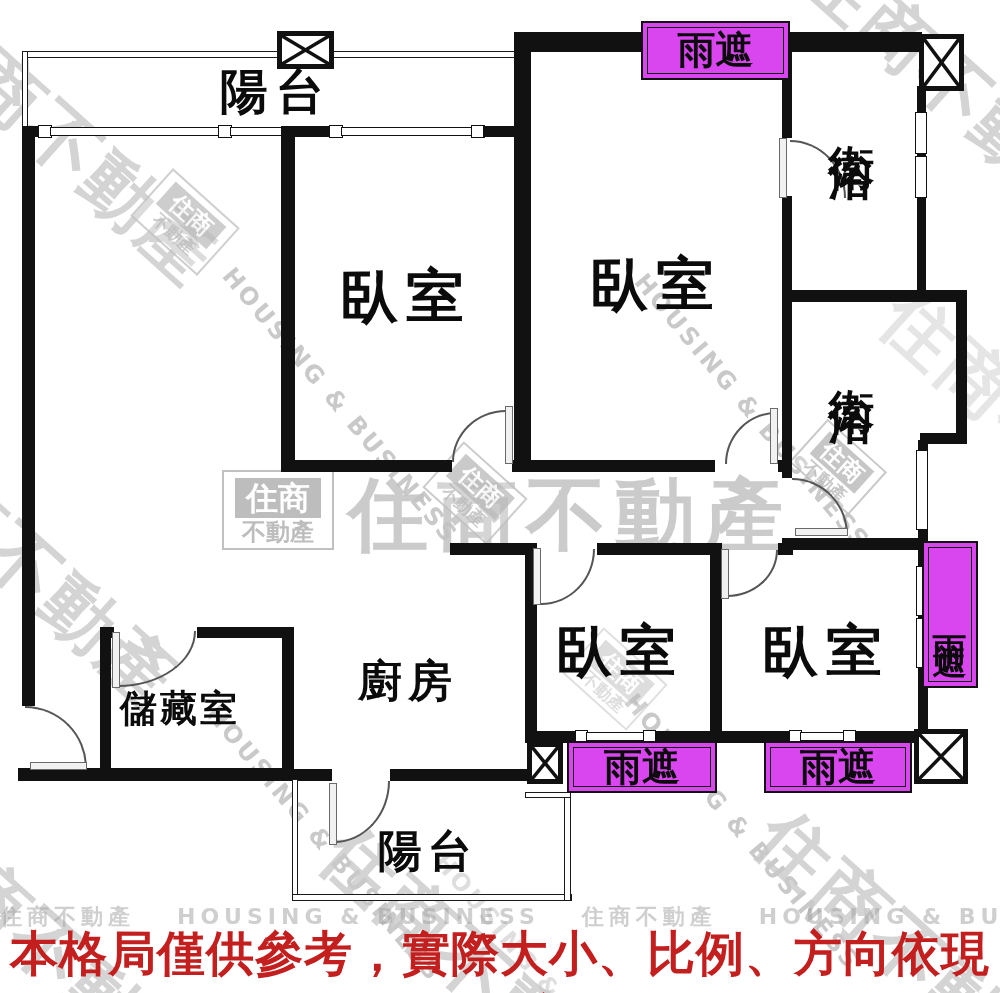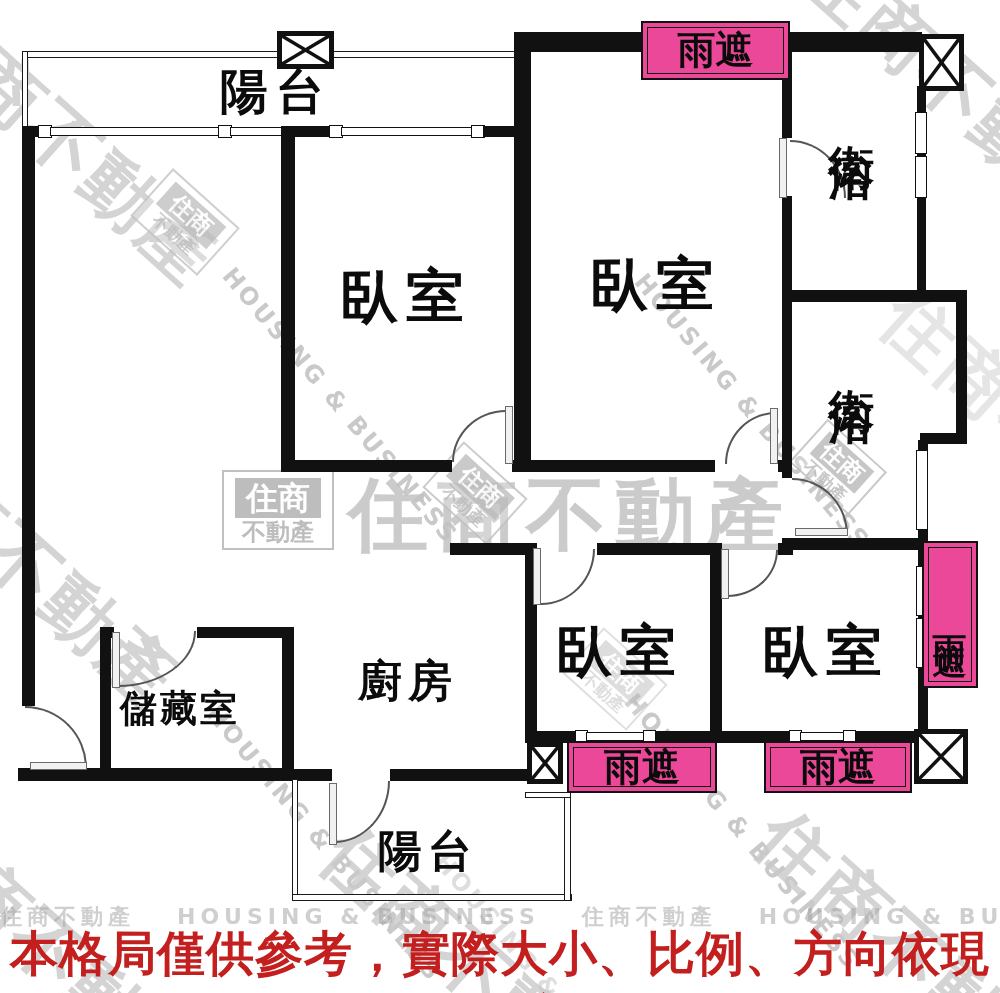--- a/index.html
+++ b/index.html
@@ -14,21 +14,21 @@
   
   .arc{position:absolute;z-index:2;box-sizing:border-box;}
   .arc-tr{border-top:2px solid #555;border-right:2px solid #555;border-top-right-radius:100% 100%;}
   .arc-tl{border-top:2px solid #555;border-left:2px solid #555;border-top-left-radius:100% 100%;}
   .arc-br{border-bottom:2px solid #555;border-right:2px solid #555;border-bottom-right-radius:100% 100%;}
   .panel{position:absolute;background:#f1f1f1;border:1px solid #6a6a6a;box-sizing:border-box;z-index:2;}
   
   .xbox{position:absolute;background:#fff;border:5px solid #111;box-sizing:border-box;z-index:3;}
   .xbox svg{position:absolute;left:0;top:0;width:100%;height:100%;}
   
-  .shield{position:absolute;background:#ec4899;border:2px solid #111;box-sizing:border-box;z-index:3;
+  .shield{position:absolute;background:#d946ef;border:2px solid #111;box-sizing:border-box;z-index:3;
           display:flex;align-items:center;justify-content:center;}
   .shield::after{content:'';position:absolute;left:4px;top:4px;right:4px;bottom:4px;border:1.5px solid #111;}
   .shield .slbl{position:relative;font-weight:700;color:#0b0b0b;z-index:1;}
   
   .lbl{position:absolute;font-weight:700;color:#0b0b0b;white-space:nowrap;z-index:4;line-height:1.05;}
   .vert{writing-mode:vertical-rl;text-orientation:upright;}
   
   .wm{position:absolute;z-index:1;white-space:nowrap;}
   .wm-big{font-size:80px;font-weight:700;letter-spacing:9px;color:#c2c2c2;opacity:.85;}
   .wm-diag{font-size:72px;font-weight:700;letter-spacing:4px;color:#d4d4d4;transform-origin:0 0;transform:rotate(42deg);}

